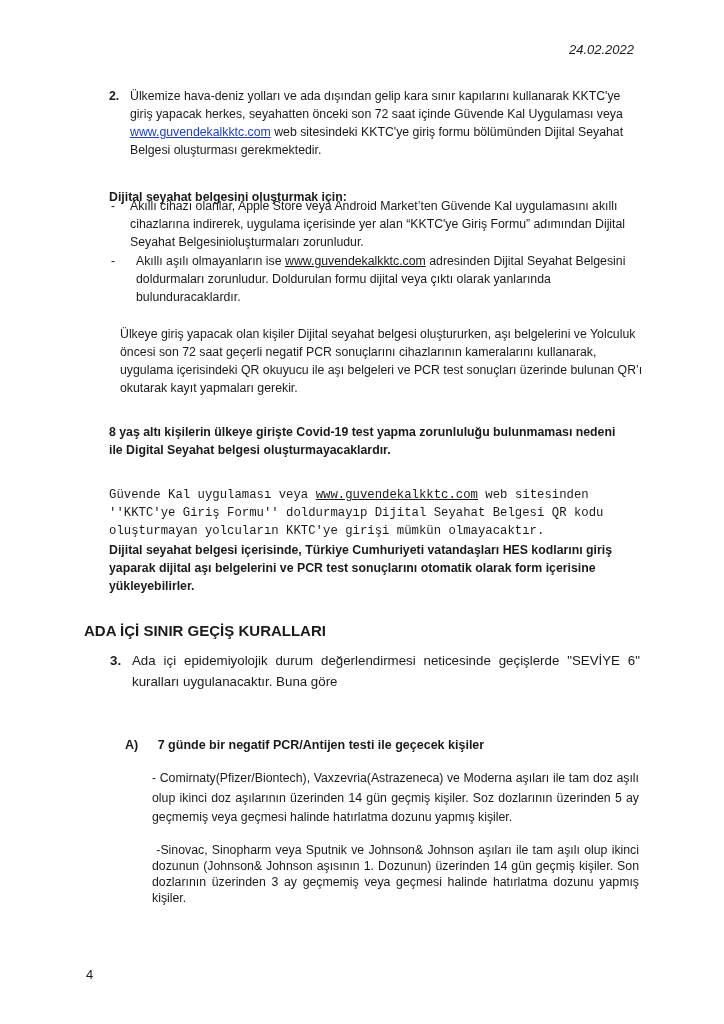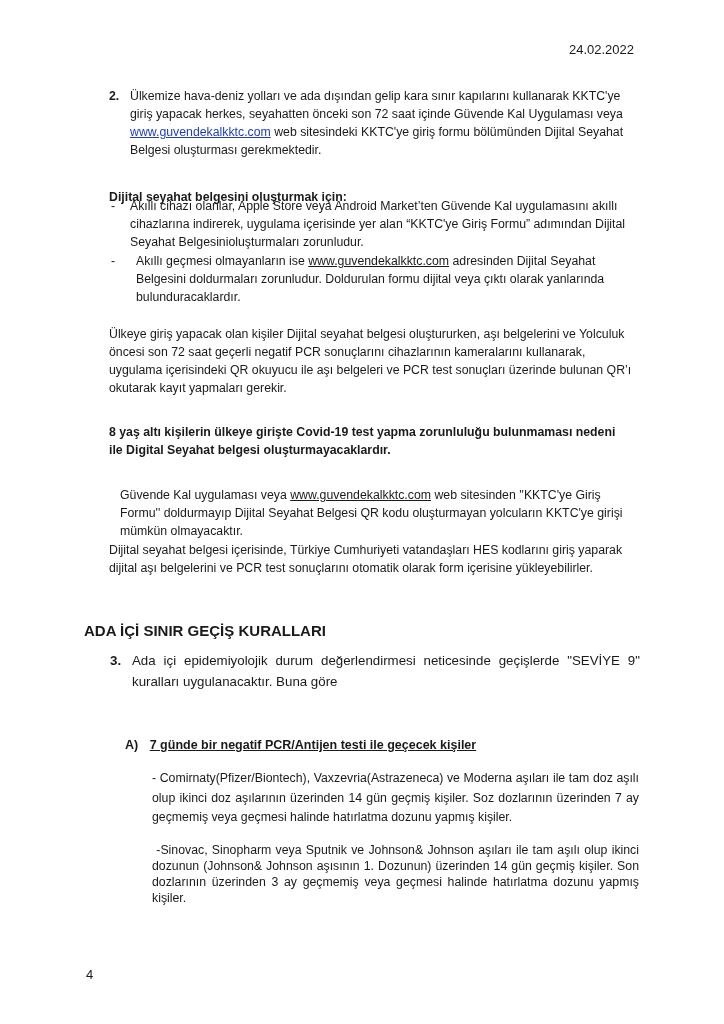--- a/index.html
+++ b/index.html
@@ -1,19 +1,19 @@
 <!DOCTYPE html>
 <html><head>
 <meta charset="utf-8">
 <style>
   html, body { margin: 0; padding: 0; background: #ffffff; }
   body { width: 724px; height: 1024px; position: relative; overflow: hidden;
          font-family: "Liberation Sans", sans-serif; color: #1a1a1a; font-size: 12.3px; }
   .abs { position: absolute; }
-  .date { top: 42px; right: 90px; font-size: 13px; }
+  .date { top: 42px; right: 90px; font-size: 13px; font-style: italic; }
   .p { line-height: 18px; }
   .num { font-weight: bold; }
   .link-blue { color: #1f3fbf; text-decoration: underline; }
   .link-black { color: #1a1a1a; text-decoration: underline; }
   b, .bold { font-weight: bold; }
   .dash { position: absolute; left: 0; }
   .justify { text-align: justify; }
   .pagenum { top: 967px; left: 86px; font-size: 13px; }
 </style>
 </head>
@@ -31,43 +31,43 @@
 <div class="abs p bold" style="top:188px; left:109px;text-align:center;">Dijital seyahat belgesini oluşturmak için:</div>
 
 <div class="abs p" style="top:197px; left:111px; width:528px;">
   <span class="dash">-</span>
   <div style="margin-left:19px;">Akıllı cihazı olanlar, Apple Store veya Android Market’ten Güvende Kal uygulamasını akıllı cihazlarına indirerek, uygulama içerisinde yer alan “KKTC'ye Giriş Formu” adımından Dijital Seyahat Belgesinioluşturmaları zorunludur.</div>
 </div>
 
 <div class="abs p" style="top:252px; left:111px; width:528px;">
   <span class="dash">-</span>
   <div style="margin-left:25px;">
-    <span>Akıllı geçmesi olmayanların ise </span><a class="link-black">www.guvendekalkktc.com</a><span> adresinden Dijital Seyahat Belgesini doldurmaları zorunludur. Doldurulan formu dijital veya çıktı olarak yanlarında bulunduracaklardır.</span>
+    <span>Akıllı aşılı olmayanların ise </span><a class="link-black">www.guvendekalkktc.com</a><span> adresinden Dijital Seyahat Belgesini doldurmaları zorunludur. Doldurulan formu dijital veya çıktı olarak yanlarında bulunduracaklardır.</span>
   </div>
 </div>
 
-<div class="abs p" style="top:325px; left:109px; width:530px;">Ülkeye giriş yapacak olan kişiler Dijital seyahat belgesi oluştururken, aşı belgelerini ve Yolculuk öncesi son 72 saat geçerli negatif PCR sonuçlarını cihazlarının kameralarını kullanarak, uygulama içerisindeki QR okuyucu ile aşı belgeleri ve PCR test sonuçları üzerinde bulunan QR’ı okutarak kayıt yapmaları gerekir.</div>
+<div class="abs p" style="top:325px; left:120px; width:530px;">Ülkeye giriş yapacak olan kişiler Dijital seyahat belgesi oluştururken, aşı belgelerini ve Yolculuk öncesi son 72 saat geçerli negatif PCR sonuçlarını cihazlarının kameralarını kullanarak, uygulama içerisindeki QR okuyucu ile aşı belgeleri ve PCR test sonuçları üzerinde bulunan QR’ı okutarak kayıt yapmaları gerekir.</div>
 
 <div class="abs p bold" style="top:423px; left:109px; width:520px;">8 yaş altı kişilerin ülkeye girişte Covid-19 test yapma zorunluluğu bulunmaması nedeni ile Digital Seyahat belgesi oluşturmayacaklardır.</div>
 
-<div class="abs p" style="top:486px; left:120px; width:520px;">
+<div class="abs p" style="top:486px; left:109px; width:520px;font-family:Liberation Mono, monospace;">
   <span>Güvende Kal uygulaması veya </span><a class="link-black">www.guvendekalkktc.com</a><span> web sitesinden ''KKTC'ye Giriş Formu'' doldurmayıp Dijital Seyahat Belgesi QR kodu oluşturmayan yolcuların KKTC'ye girişi mümkün olmayacaktır.</span>
 </div>
 
-<div class="abs p" style="top:541px; left:109px; width:535px;">Dijital seyahat belgesi içerisinde, Türkiye Cumhuriyeti vatandaşları HES kodlarını giriş yaparak dijital aşı belgelerini ve PCR test sonuçlarını otomatik olarak form içerisine yükleyebilirler.</div>
+<div class="abs p" style="top:541px; left:109px; width:535px;font-weight:bold;">Dijital seyahat belgesi içerisinde, Türkiye Cumhuriyeti vatandaşları HES kodlarını giriş yaparak dijital aşı belgelerini ve PCR test sonuçlarını otomatik olarak form içerisine yükleyebilirler.</div>
 
 <div class="abs bold" style="top:622px; left:84px; font-size:15px;">ADA İÇİ SINIR GEÇİŞ KURALLARI</div>
 
 <div class="abs justify" style="top:650px; left:110px; width:530px; font-size:13.3px; line-height:21px;">
   <span class="num abs" style="left:0;">3.</span>
-  <div style="margin-left:22px;">Ada içi epidemiyolojik durum değerlendirmesi neticesinde geçişlerde "SEVİYE 9" kuralları uygulanacaktır. Buna göre</div>
+  <div style="margin-left:22px;">Ada içi epidemiyolojik durum değerlendirmesi neticesinde geçişlerde "SEVİYE 6" kuralları uygulanacaktır. Buna göre</div>
 </div>
 
 <div class="abs bold" style="top:738px; left:125px; font-size:12.5px;">
   <span>A)</span>
-  <span style="margin-left:8px;text-decoration:underline;">7 günde bir negatif PCR/Antijen testi ile geçecek kişiler</span>
+  <span style="margin-left:16px;">7 günde bir negatif PCR/Antijen testi ile geçecek kişiler</span>
 </div>
 
-<div class="abs p justify" style="top:769px; left:152px; width:487px; line-height:19.5px;">- Comirnaty(Pfizer/Biontech), Vaxzevria(Astrazeneca) ve Moderna aşıları ile tam doz aşılı olup ikinci doz aşılarının üzerinden 14 gün geçmiş kişiler. Soz dozlarının üzerinden 7 ay geçmemiş veya geçmesi halinde hatırlatma dozunu yapmış kişiler.</div>
+<div class="abs p justify" style="top:769px; left:152px; width:487px; line-height:19.5px;">- Comirnaty(Pfizer/Biontech), Vaxzevria(Astrazeneca) ve Moderna aşıları ile tam doz aşılı olup ikinci doz aşılarının üzerinden 14 gün geçmiş kişiler. Soz dozlarının üzerinden 5 ay geçmemiş veya geçmesi halinde hatırlatma dozunu yapmış kişiler.</div>
 
 <div class="abs p justify" style="top:842px; left:152px; width:487px; line-height:16px; white-space:pre-wrap;"> -Sinovac, Sinopharm veya Sputnik ve Johnson&amp; Johnson aşıları ile tam aşılı olup ikinci dozunun (Johnson&amp; Johnson aşısının 1. Dozunun) üzerinden 14 gün geçmiş kişiler. Son dozlarının üzerinden 3 ay geçmemiş veya geçmesi halinde hatırlatma dozunu yapmış kişiler.</div>
 
 <div class="abs pagenum">4</div>
 
 </body></html>

